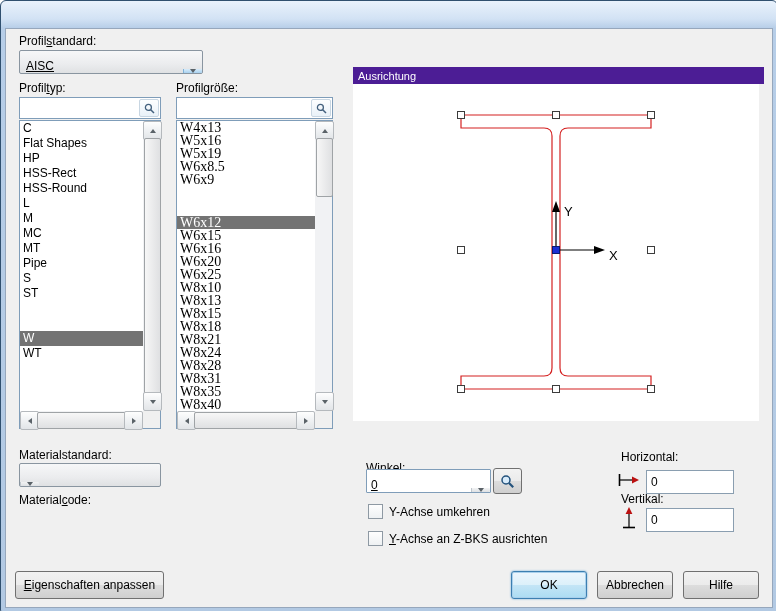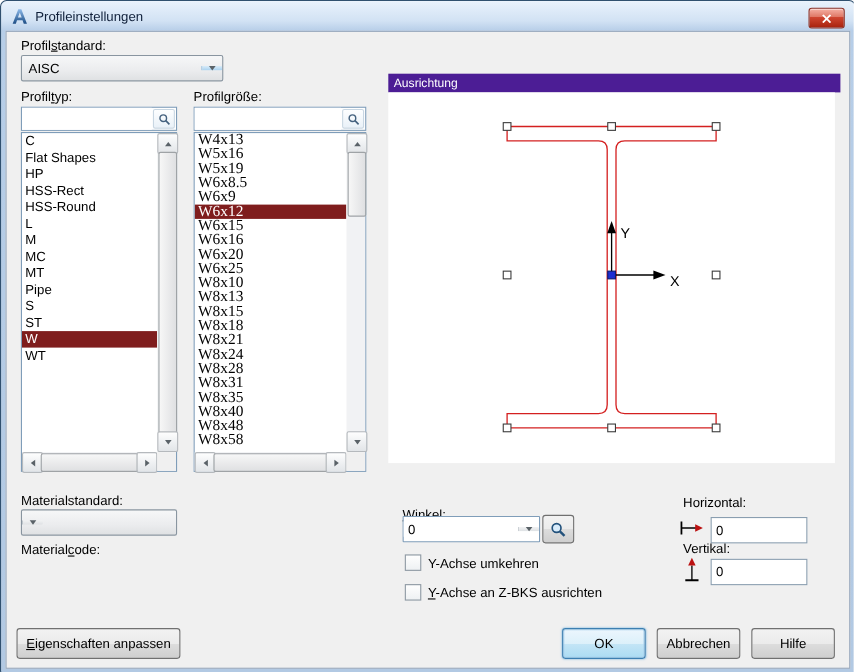--- a/index.html
+++ b/index.html
@@ -19,42 +19,42 @@
 
   
   .btn{position:absolute;display:flex;align-items:center;justify-content:center;font-size:12px;color:#000;
     border:1px solid #707070;border-radius:3px;
     background:linear-gradient(to bottom,#f2f2f2 0%,#ebebeb 50%,#dddddd 50%,#cfcfcf 100%);}
   .btn.default{border-color:#3c7fb1;
     box-shadow:inset 0 0 0 1px #a9d0ec,0 0 2px #59a4d8;
     background:linear-gradient(to bottom,#ecf6fd 0%,#dcf0fa 50%,#c4e5f6 50%,#abdcf3 100%);}
 
   
-  .combo{position:absolute;display:flex;align-items:center;border:1px solid #8995a0;border-radius:2px;
-    background:linear-gradient(to bottom,#f6f7f8,#ebecee 60%,#dfe1e3);font-size:12px;}
+  .combo{position:absolute;display:flex;align-items:flex-end;border:1px solid #8995a0;border-radius:2px;
+    background:linear-gradient(to bottom,#f6f7f8,#ebecee 60%,#dfe1e3);font-size:12px;text-decoration:underline;}
   .combo .val{flex:1;display:flex;align-items:center;padding:0 6px;color:#000;}
   .combo .drop{width:18px;display:flex;align-items:center;justify-content:center;border-left:1px solid #bfc6cc;
     background:linear-gradient(to bottom,#f2f3f4,#dde0e3);border-radius:0 1px 1px 0;}
   .combo.focused .drop{background:linear-gradient(to bottom,#d9ecfa,#a8d1ef);border-left-color:#7fb2d8;}
   .combo.editable{background:#fff;border-color:#7f9db9;border-radius:1px;}
   .combo.editable input{flex:1;border:none;outline:none;font:12px "Liberation Sans",sans-serif;padding:0 4px;background:#fff;min-width:0;}
 
   
   .searchbox{position:absolute;height:20px;background:#fff;border:1px solid #7f9db9;display:flex;align-items:stretch;}
   .searchbox input{flex:1;border:none;outline:none;font:12px "Liberation Sans",sans-serif;padding:0 4px;min-width:0;}
   .search-btn{width:18px;margin:1px;border:1px solid #c8d6e2;border-radius:2px;
     background:linear-gradient(to bottom,#fdfeff,#e9f1f8);display:flex;align-items:center;justify-content:center;}
 
   
   .listbox{position:absolute;background:#fff;border:1px solid #7f9db9;}
   .list-items{position:absolute;left:0;top:0;right:17px;bottom:17px;overflow:hidden;}
   .row{padding-left:3px;white-space:nowrap;color:#000;}
   .rows15 .row{height:15px;line-height:15px;font-size:12px;}
   .rows13 .row{height:13px;line-height:13px;font-size:14px;font-family:Liberation Serif, serif;}
-  .row.selected{background:#7f1d1d;color:#fff;}
+  .row.selected{background:#737373;color:#fff;margin-top:30px;}
 
   
   .vscroll{position:absolute;top:0;right:0;bottom:17px;width:17px;background:#f1f2f4;}
   .hscroll{position:absolute;left:0;bottom:0;right:17px;height:17px;background:#f1f2f4;}
   .scorner{position:absolute;right:0;bottom:0;width:17px;height:17px;background:#f0f0f0;}
   .sbtn{position:absolute;width:17px;height:17px;border:1px solid #b5b9bd;border-radius:2px;
     background:linear-gradient(to bottom,#fefefe,#eff1f3 50%,#e2e5e8);display:flex;align-items:center;justify-content:center;}
   .vscroll .sbtn.top{top:0;left:0;}
   .vscroll .sbtn.bot{bottom:0;left:0;}
   .hscroll .sbtn.lft{left:0;top:0;}
@@ -105,39 +105,20 @@
   #fld-vertikal{left:640px;top:479px;width:78px;height:20px;}
   #btn-props{left:9px;top:542px;width:147px;height:26px;}
   #btn-ok{left:505px;top:542px;width:74px;height:26px;}
   #btn-cancel{left:591px;top:542px;width:74px;height:26px;}
   #btn-help{left:677px;top:542px;width:74px;height:26px;}
 </style>
 </head>
 <body>
 
 <div class="window">
-  <div class="titlebar">
-    <span class="app-icon">
-      <svg width="16" height="16" viewBox="0 0 16 16">
-        <defs>
-            <linearGradient id="ag" x1="0" y1="0" x2="0" y2="1">
-          <stop offset="0" stop-color="#8cb8e8"></stop>
-              <stop offset="1" stop-color="#1d4e86"></stop>
-        </linearGradient>
-          </defs>
-        <path d="M1.5 14.5 L6.6 1.5 H9.4 L14.5 14.5 H11.6 L10.5 11.4 H5.5 L4.4 14.5 Z M6.3 9 H9.7 L8 4.3 Z" fill="url(#ag)"></path>
-      </svg>
-    </span>
-    <span class="title">Profileinstellungen</span>
-    <div class="close-btn">
-      <svg width="9" height="8" viewBox="0 0 9 8">
-          <path d="M1 0.5 L8 7.5 M8 0.5 L1 7.5" stroke="#fff" stroke-width="1.7"></path>
-        </svg>
-    </div>
-  </div>
 
   <div class="client">
 
     <span class="lbl" id="lbl-profilstandard">Profil<u>s</u>tandard:</span>
     <div class="combo focused" id="cmb-profilstandard">
       <span class="val">AISC</span>
       <span class="drop">
           <span class="t-down"></span>
         </span>
     </div>

